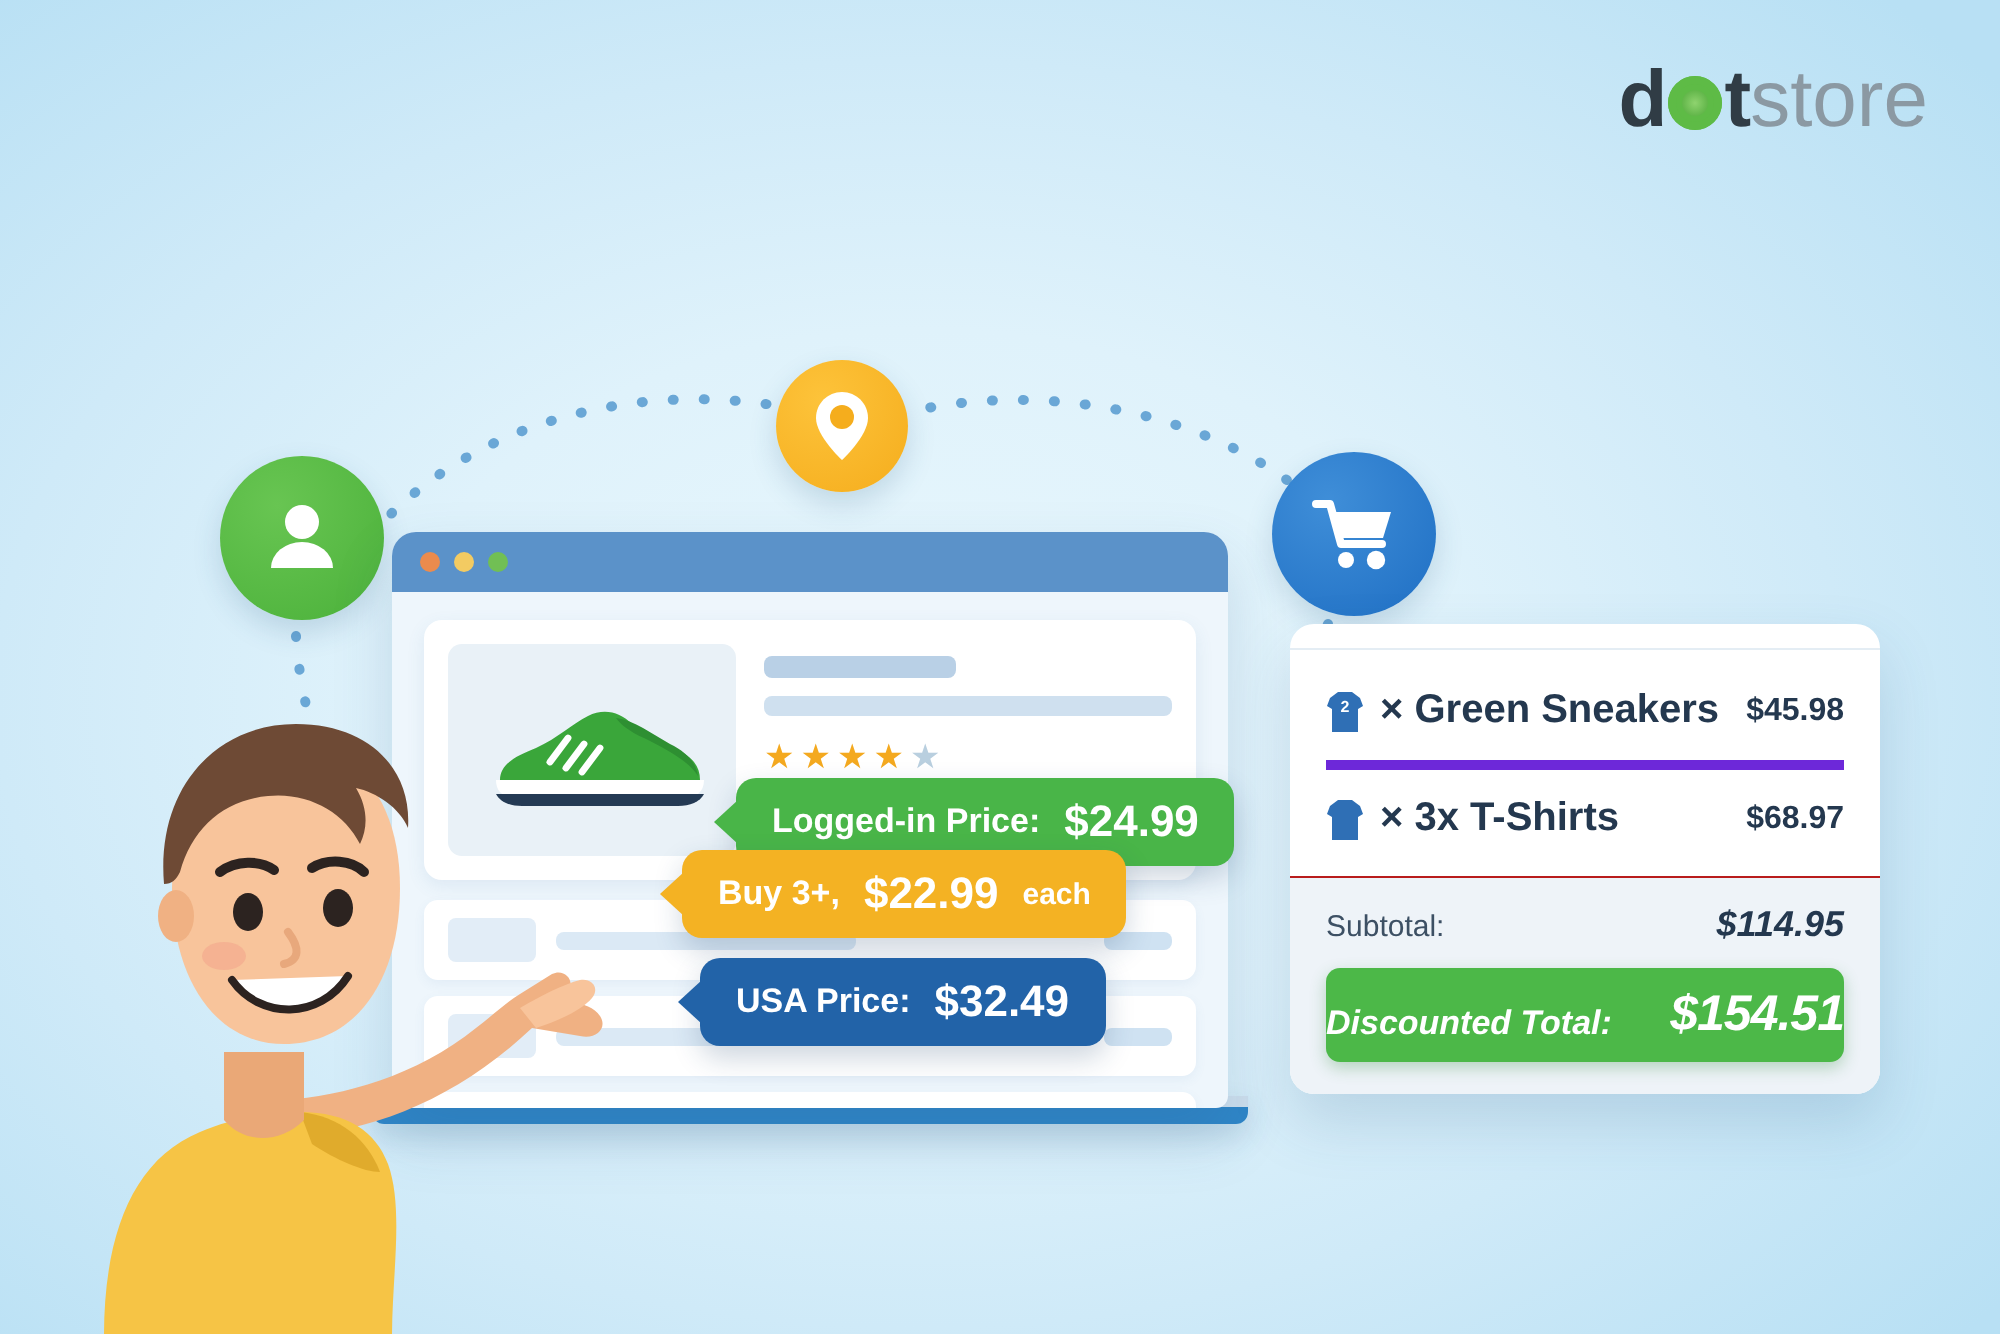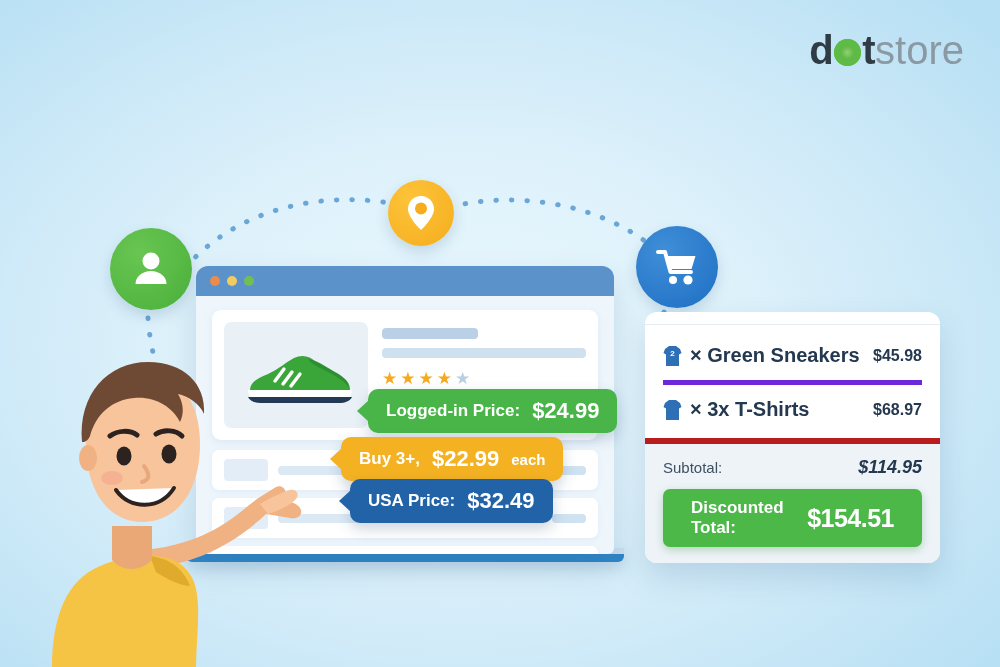--- a/index.html
+++ b/index.html
@@ -145,21 +145,21 @@
     left: -11px; top: 50%; transform: translateY(-50%);
     border-style: solid;
     border-width: 11px 12px 11px 0;
   }
   .badge .lbl { font-size: 17px; font-weight: 700; }
   .badge .val { font-size: 22px; font-weight: 700; }
   .badge .suffix { font-size: 15px; font-weight: 600; }
 
   #badge-login { left: 368px; top: 389px; background: #49b548; }
   #badge-login::before { border-color: transparent #49b548 transparent transparent; }
-  #badge-bulk  { left: 341px; top: 437px; background: #f4b223; }
+  #badge-bulk  { left: 341px; top: 425px; background: #f4b223; }
   #badge-bulk::before { border-color: transparent #f4b223 transparent transparent; }
   #badge-geo   { left: 350px; top: 479px; background: #2263a8; }
   #badge-geo::before { border-color: transparent #2263a8 transparent transparent; }
 
   
   #cart-panel {
     position: absolute; left: 645px; top: 312px;
     width: 295px; border-radius: 12px;
     background: #ffffff;
     box-shadow: 0 14px 30px rgba(45,95,140,0.18);
@@ -169,29 +169,30 @@
   .cart-row {
     display: flex; align-items: center; gap: 8px;
     padding: 13px 0;
     border-top: 5px solid #6d28d9;
   }
   .cart-row:first-child { border-top: none; }
   #cart-items { border-top: 1px solid #e4edf4; margin-top: 12px; }
   .cart-row .shirt { width: 19px; height: 22px; flex: none; }
   .cart-row .nm { font-size: 20px; font-weight: 700; color: #24384f; }
   .cart-row .amt { margin-left: auto; font-size: 16px; font-weight: 700; color: #24384f; }
-  #cart-foot { background: #eef3f8; padding: 13px 18px 16px 18px; border-top: 6px solid #b91c1c; }
+  #cart-foot { background: #eef3f8; padding: 13px 18px 16px 18px; border-top: 1px solid #b91c1c; }
   #subtotal-row { display: flex; align-items: baseline; margin-bottom: 11px; }
   #subtotal-row .lbl { font-size: 15px; color: #3d5064; }
   #subtotal-row .amt { margin-left: auto; font-size: 18px; font-weight: 700; color: #24384f; font-style: italic; }
   #total-bar {
     background: #4cb848; border-radius: 7px;
-    display: flex; align-items: center;
-    padding: 9px 28px; color: #fff;
+    display: flex; align-items: flex-end;
+    padding: 9px 0; color: #fff;
     box-shadow: 0 3px 8px rgba(50,140,60,0.30);
+    font-style: italic;
   }
   #total-bar .lbl { font-size: 17px; font-weight: 700; }
   #total-bar .amt { margin-left: auto; font-size: 25px; font-weight: 700; letter-spacing: -0.5px; }
 
   
   #person { position: absolute; left: 38px; top: 318px; width: 330px; height: 350px; }
 </style>
 </head>
 <body>
 

